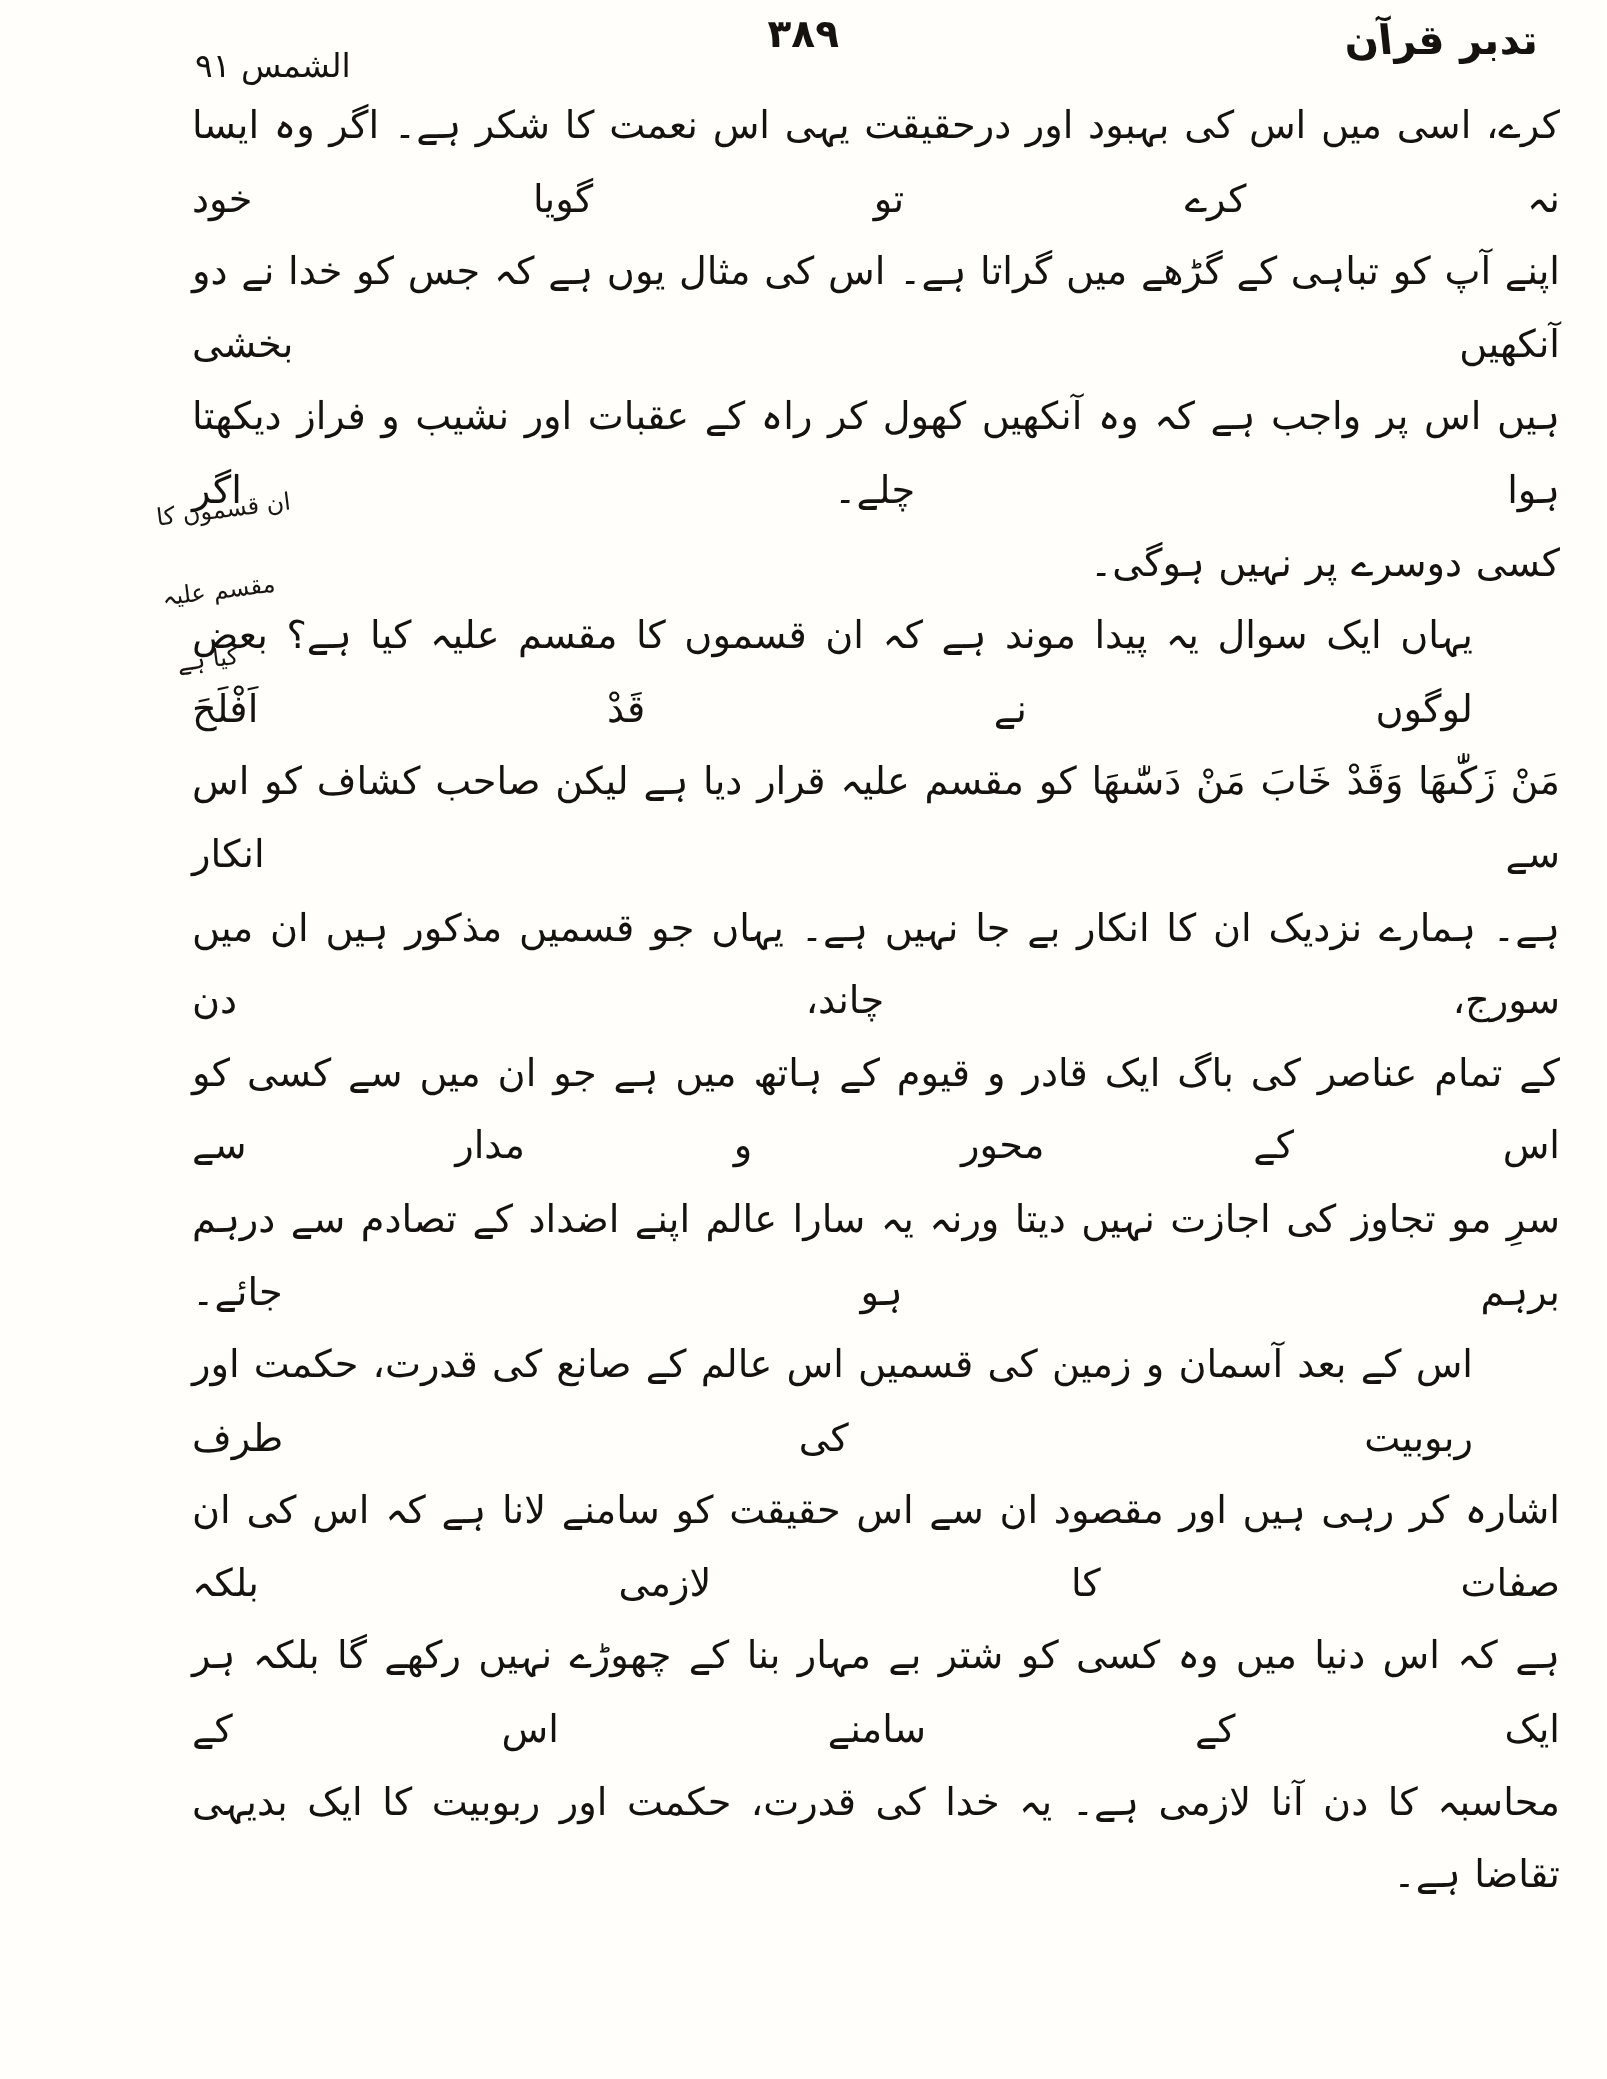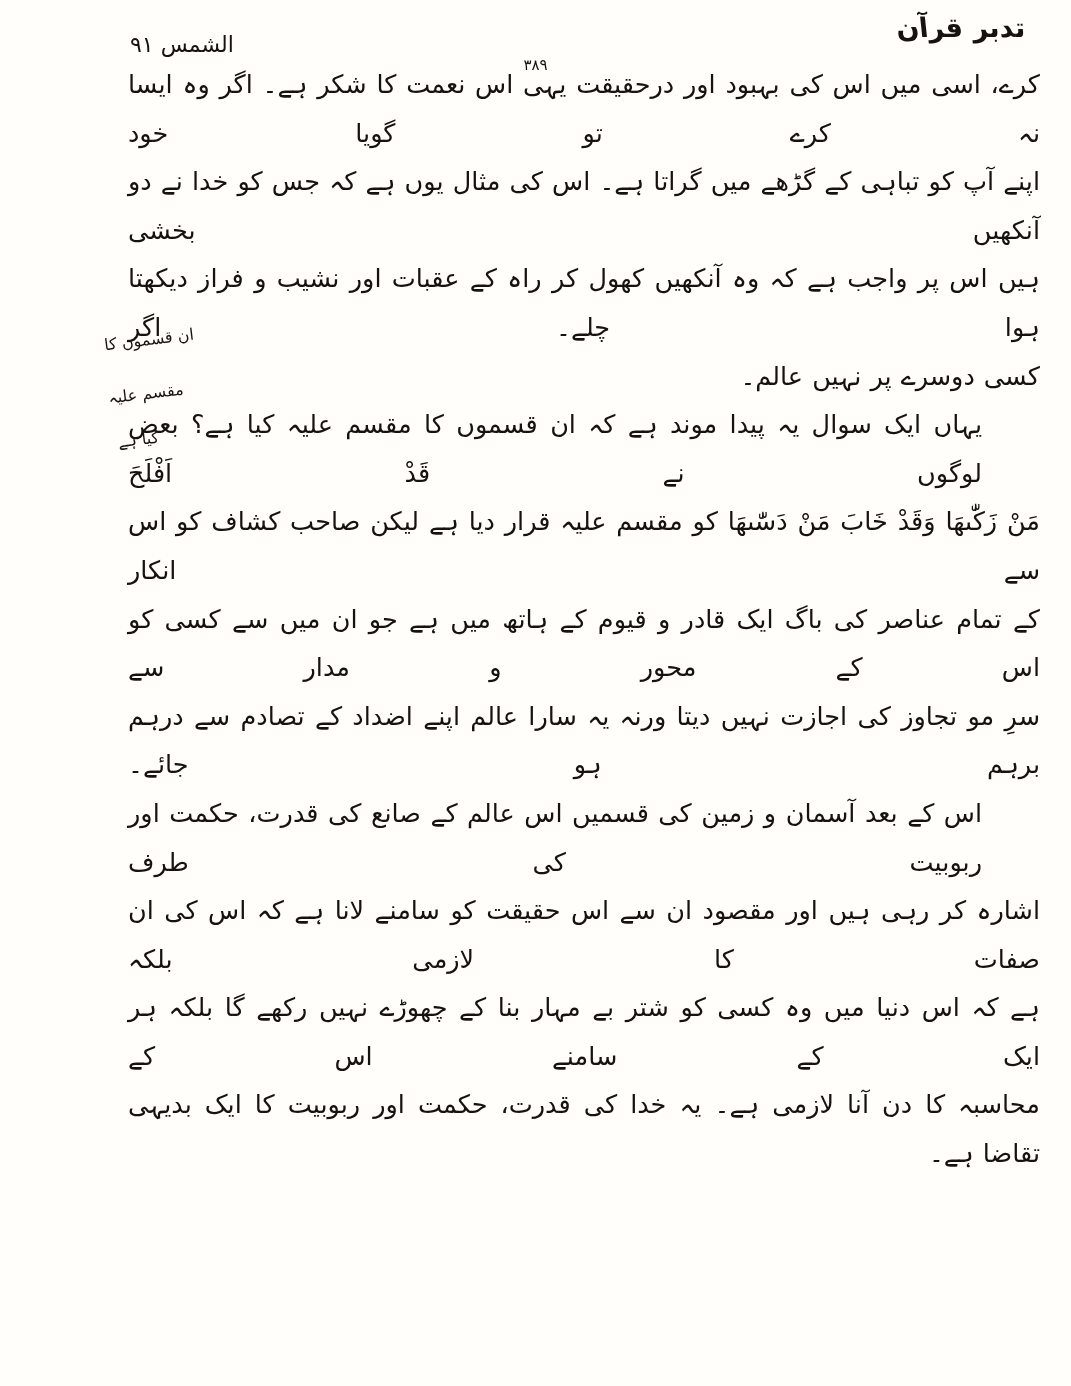--- a/index.html
+++ b/index.html
@@ -15,21 +15,21 @@
   }
   
   .hdr-title {
     position:absolute; top:12px; right:46px;
     font-size:27px; font-weight:bold;
     letter-spacing:0.5px;
     transform:skewX(6deg);
   }
   .hdr-page {
     position:absolute; top:8px; left:0; width:100%;
-    text-align:center; font-size:15px; font-weight:normal;margin-top:48px;
+    text-align:center; font-size:26px; font-weight:bold;
   }
   .hdr-surah {
     position:absolute; top:32px; left:130px;
     font-size:22px;
   }
   
   .body-text {
     position:absolute; top:60px; right:31px; left:128px;
     font-size:25.5px; line-height:48.6px;
     direction:rtl;
@@ -68,24 +68,25 @@
 
   <div class="margin-note mn1">ان قسموں کا</div>
   <div class="margin-note mn2">مقسم علیہ</div>
   <div class="margin-note mn3">کیا ہے</div>
 
   <div class="body-text">
 
     <div class="ln">کرے، اسی میں اس کی بہبود اور درحقیقت یہی اس نعمت کا شکر ہے۔ اگر وہ ایسا نہ کرے تو گویا خود</div>
     <div class="ln">اپنے آپ کو تباہی کے گڑھے میں گراتا ہے۔ اس کی مثال یوں ہے کہ جس کو خدا نے دو آنکھیں بخشی</div>
     <div class="ln">ہیں اس پر واجب ہے کہ وہ آنکھیں کھول کر راہ کے عقبات اور نشیب و فراز دیکھتا ہوا چلے۔ اگر</div>
-    <div class="ln end">کسی دوسرے پر نہیں عالم۔</div>
+    <div class="ln end">کسی دوسرے پر نہیں ہوگی۔</div>
 
     <div class="ln indent">یہاں ایک سوال یہ پیدا موند ہے کہ ان قسموں کا مقسم علیہ کیا ہے؟ بعض لوگوں نے قَدْ اَفْلَحَ</div>
     <div class="ln">مَنْ زَکّٰىهَا وَقَدْ خَابَ مَنْ دَسّٰىهَا کو مقسم علیہ قرار دیا ہے لیکن صاحب کشاف کو اس سے انکار</div>
+    <div class="ln">ہے۔ ہمارے نزدیک ان کا انکار بے جا نہیں ہے۔ یہاں جو قسمیں مذکور ہیں ان میں سورج، چاند، دن</div>
     <div class="ln">کے تمام عناصر کی باگ ایک قادر و قیوم کے ہاتھ میں ہے جو ان میں سے کسی کو اس کے محور و مدار سے</div>
     <div class="ln">سرِ مو تجاوز کی اجازت نہیں دیتا ورنہ یہ سارا عالم اپنے اضداد کے تصادم سے درہم برہم ہو جائے۔</div>
 
     <div class="ln indent">اس کے بعد آسمان و زمین کی قسمیں اس عالم کے صانع کی قدرت، حکمت اور ربوبیت کی طرف</div>
     <div class="ln">اشارہ کر رہی ہیں اور مقصود ان سے اس حقیقت کو سامنے لانا ہے کہ اس کی ان صفات کا لازمی بلکہ</div>
     <div class="ln">ہے کہ اس دنیا میں وہ کسی کو شتر بے مہار بنا کے چھوڑے نہیں رکھے گا بلکہ ہر ایک کے سامنے اس کے</div>
     <div class="ln end">محاسبہ کا دن آنا لازمی ہے۔ یہ خدا کی قدرت، حکمت اور ربوبیت کا ایک بدیہی تقاضا ہے۔</div>
 
   </div>
 </div>

